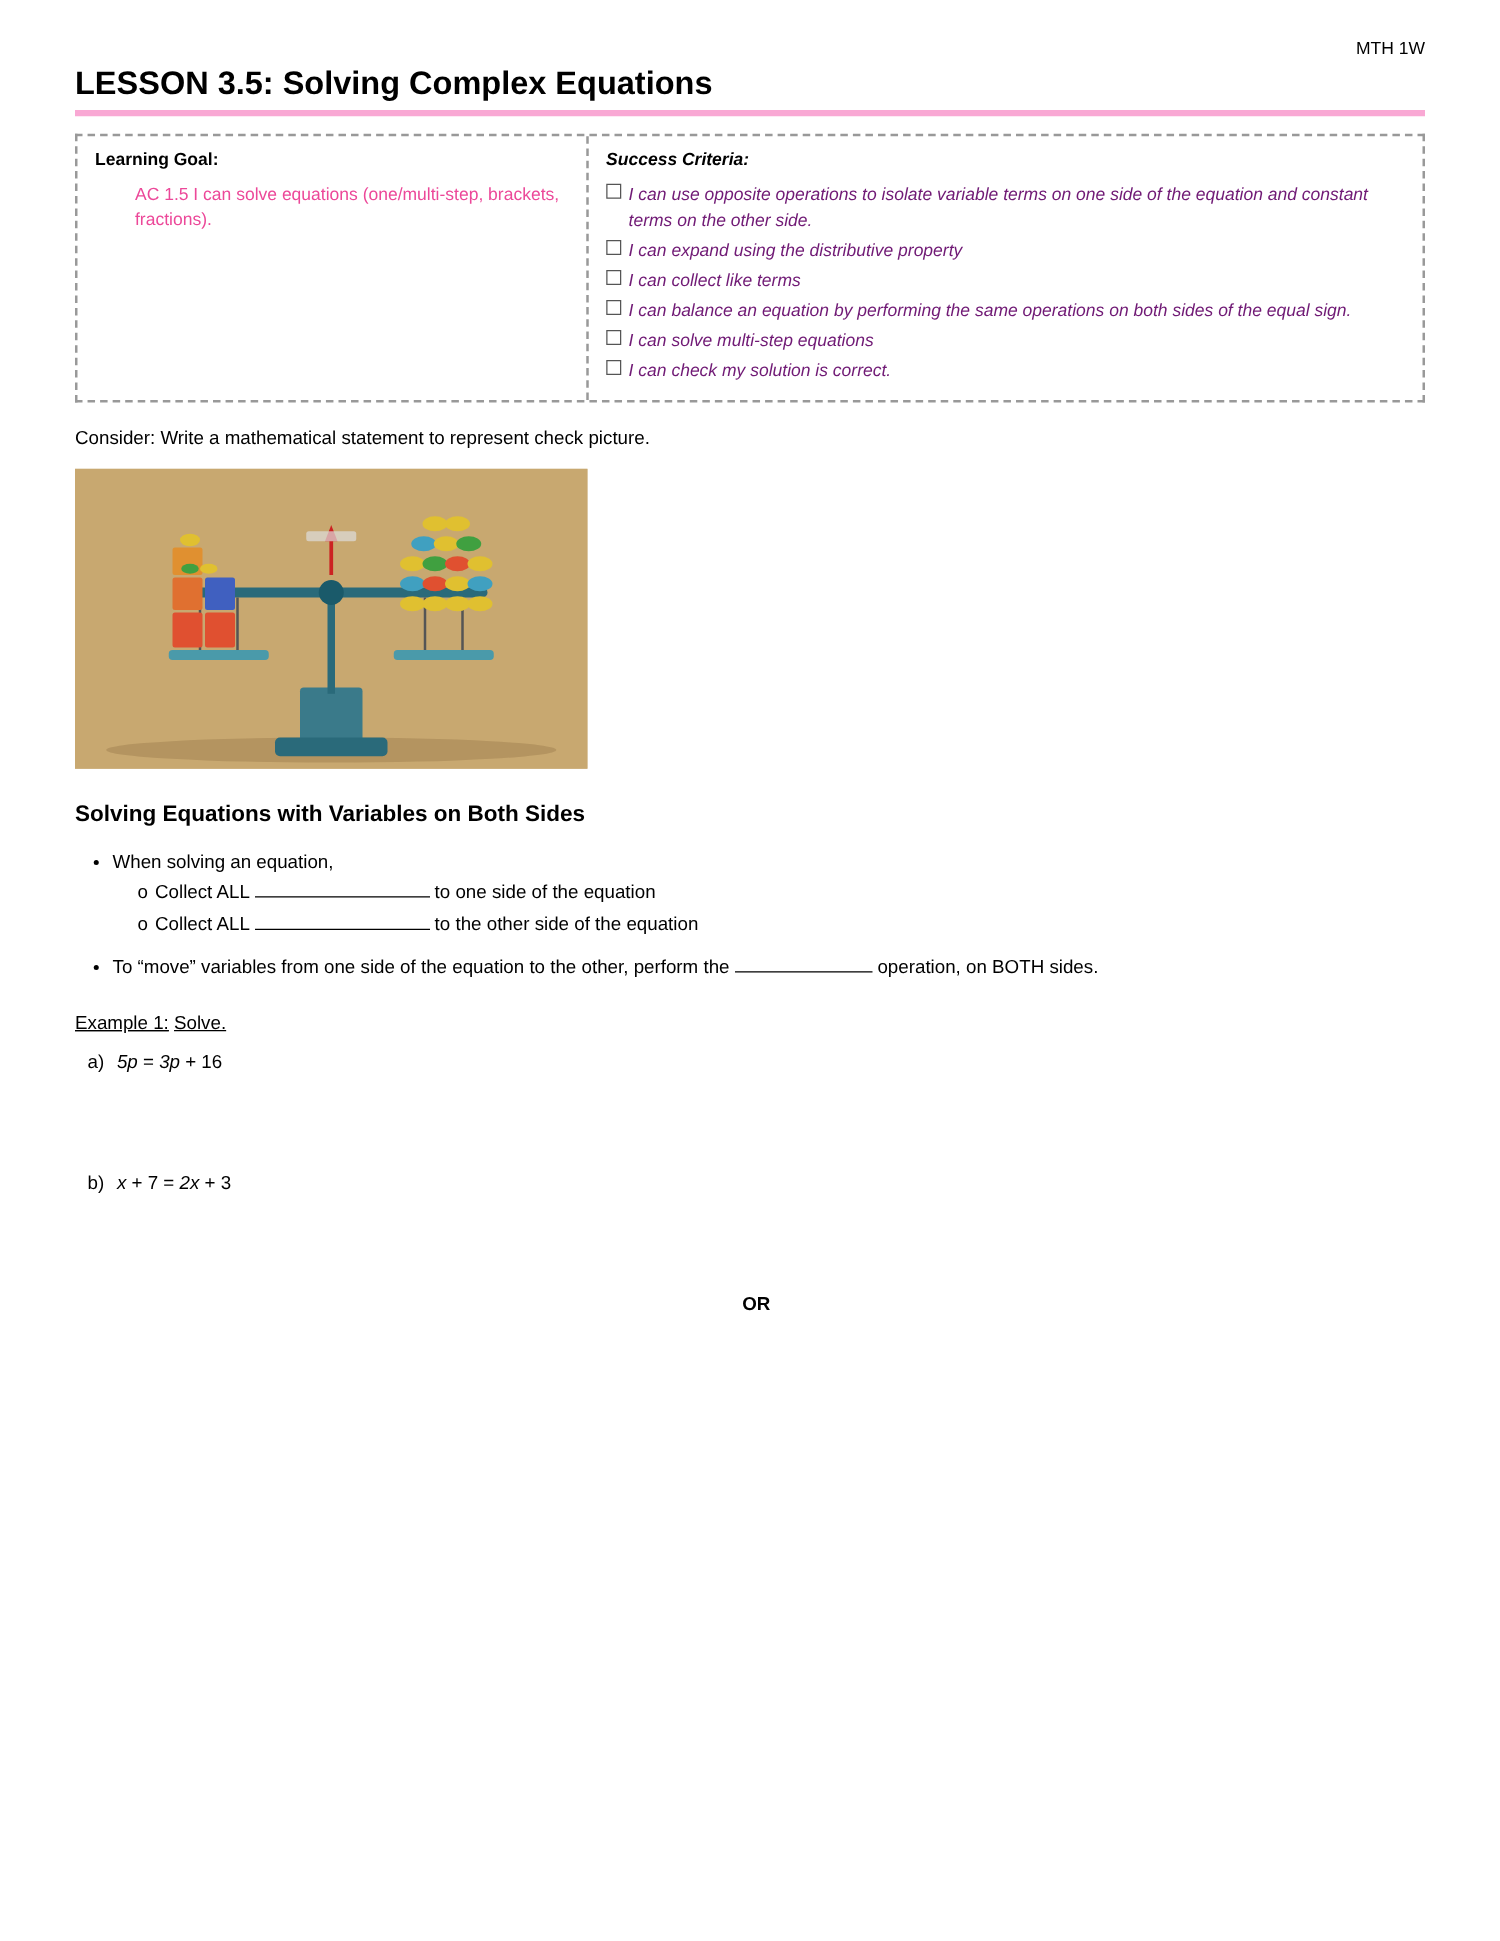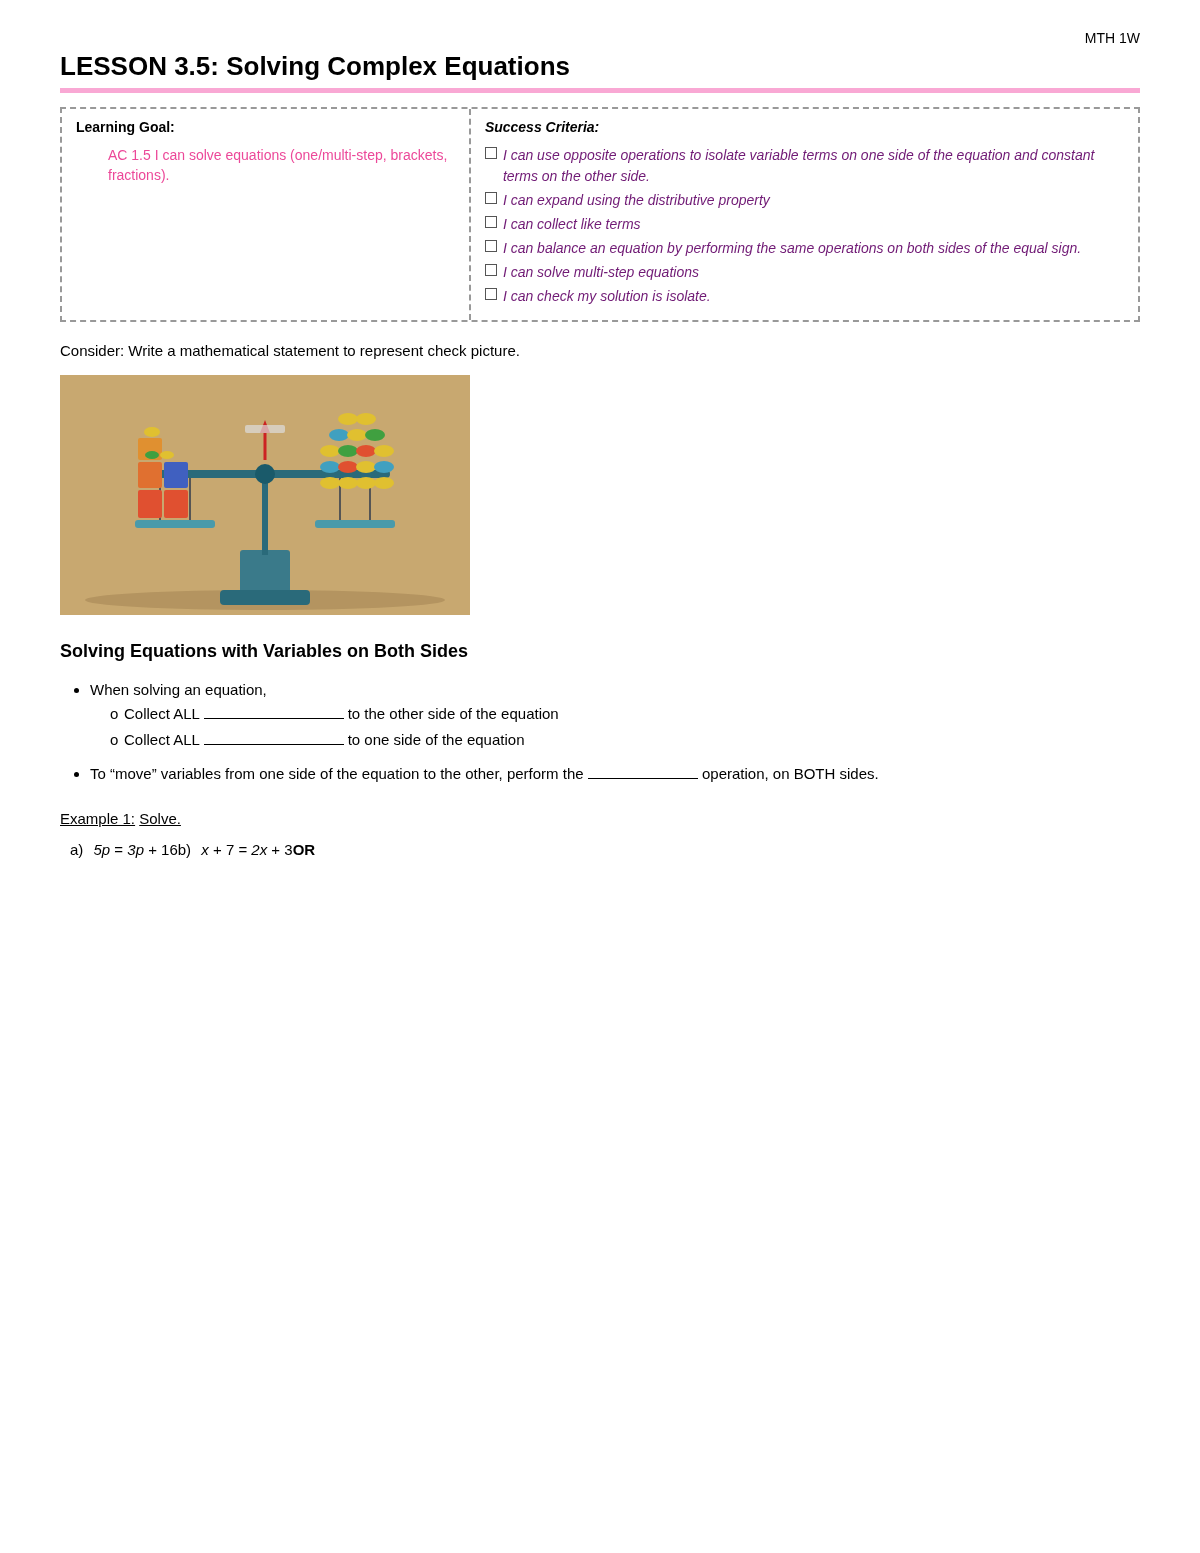--- a/index.html
+++ b/index.html
@@ -148,22 +148,24 @@
       font-size: 15px;
     }
 
     .example-label span {
       text-decoration: underline;
     }
 
     .equations-row {
       display: flex;
       align-items: flex-start;
+      gap: 80px;
       padding-left: 10px;
       font-size: 15px;
+      flex-direction: column;
     }
 
     .eq-item {
       font-size: 15px;
     }
 
     .eq-label {
       margin-right: 6px;
       font-weight: normal;
     }
@@ -228,21 +230,21 @@
       <li>
         <span class="checkbox"></span>
         <span>I can balance an equation by performing the same operations on both sides of the equal sign.</span>
       </li>
       <li>
         <span class="checkbox"></span>
         <span>I can solve multi-step equations</span>
       </li>
       <li>
         <span class="checkbox"></span>
-        <span>I can check my solution is isolate.</span>
+        <span>I can check my solution is correct.</span>
       </li>
     </ul>
   </div>
 </div>
 
 <div class="consider-text">
   <span>Consider:  Write a mathematical statement to represent check picture.</span>
 </div>
 
 <div class="scale-container">
@@ -313,24 +315,24 @@
 <div class="section-heading">
   <span>Solving Equations with Variables on Both Sides</span>
 </div>
 
 <div class="bullet-section">
   <ul>
     <li>
       <span>When solving an equation,</span>
       <ul class="sub-list">
         <li>
-          Collect ALL <span class="blank blank-long"></span> to the other side of the equation
+          Collect ALL <span class="blank blank-long"></span> to one side of the equation
         </li>
         <li>
-          Collect ALL <span class="blank blank-long"></span> to one side of the equation
+          Collect ALL <span class="blank blank-long"></span> to the other side of the equation
         </li>
       </ul>
     </li>
     <li>
       To “move” variables from one side of the equation to the other, perform the <span class="blank"></span> operation, on BOTH sides.
     </li>
   </ul>
 </div>
 
 <div>

